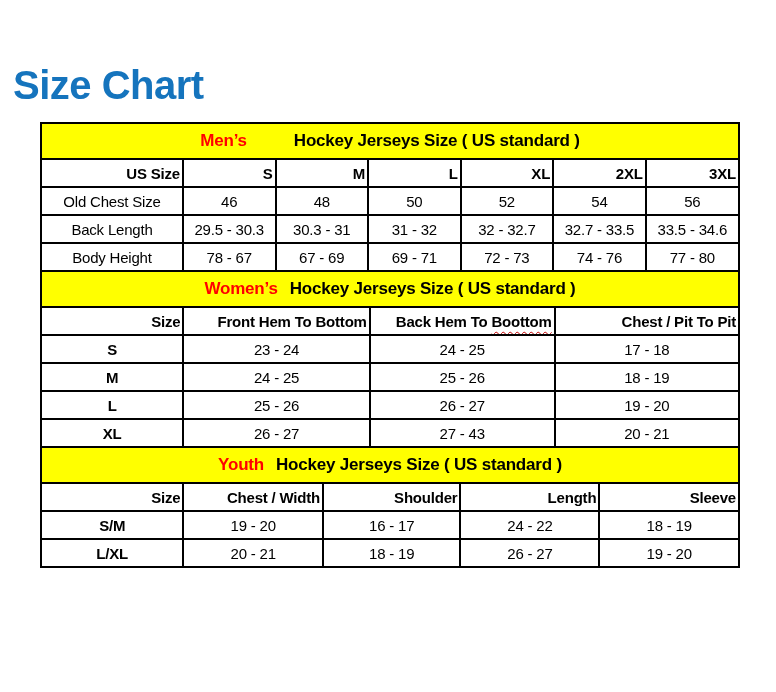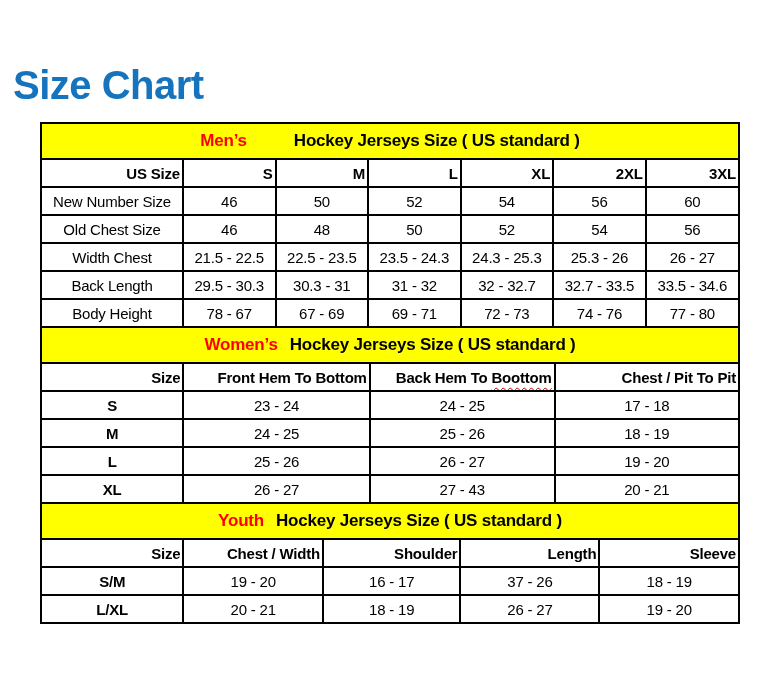--- a/index.html
+++ b/index.html
@@ -110,45 +110,27 @@
             <tr class="head">
               <td class="c0">US Size</td>
               <td class="c1">S</td>
               <td class="c2">M</td>
               <td class="c3">L</td>
               <td class="c4">XL</td>
               <td class="c5">2XL</td>
               <td class="c6">3XL</td>
             </tr>
             <tr>
-              <td class="c0">New Number Size</td>
-              <td class="c1">46</td>
-              <td class="c2">50</td>
-              <td class="c3">52</td>
-              <td class="c4">54</td>
-              <td class="c5">56</td>
-              <td class="c6">60</td>
-            </tr>
-            <tr>
               <td class="c0">Old Chest Size</td>
               <td class="c1">46</td>
               <td class="c2">48</td>
               <td class="c3">50</td>
               <td class="c4">52</td>
               <td class="c5">54</td>
               <td class="c6">56</td>
-            </tr>
-            <tr>
-              <td class="c0">Width Chest</td>
-              <td class="c1">21.5 - 22.5</td>
-              <td class="c2">22.5 - 23.5</td>
-              <td class="c3">23.5 - 24.3</td>
-              <td class="c4">24.3 - 25.3</td>
-              <td class="c5">25.3 - 26</td>
-              <td class="c6">26 - 27</td>
             </tr>
             <tr>
               <td class="c0">Back Length</td>
               <td class="c1">29.5 - 30.3</td>
               <td class="c2">30.3 - 31</td>
               <td class="c3">31 - 32</td>
               <td class="c4">32 - 32.7</td>
               <td class="c5">32.7 - 33.5</td>
               <td class="c6">33.5 - 34.6</td>
             </tr>
@@ -228,21 +210,21 @@
               <td class="c0">Size</td>
               <td class="c1">Chest / Width</td>
               <td class="c2">Shoulder</td>
               <td class="c3">Length</td>
               <td class="c4">Sleeve</td>
             </tr>
             <tr>
               <td class="c0">S/M</td>
               <td class="c1">19 - 20</td>
               <td class="c2">16 - 17</td>
-              <td class="c3">37 - 26</td>
+              <td class="c3">24 - 22</td>
               <td class="c4">18 - 19</td>
             </tr>
             <tr>
               <td class="c0">L/XL</td>
               <td class="c1">20 - 21</td>
               <td class="c2">18 - 19</td>
               <td class="c3">26 - 27</td>
               <td class="c4">19 - 20</td>
             </tr>
           </tbody>

